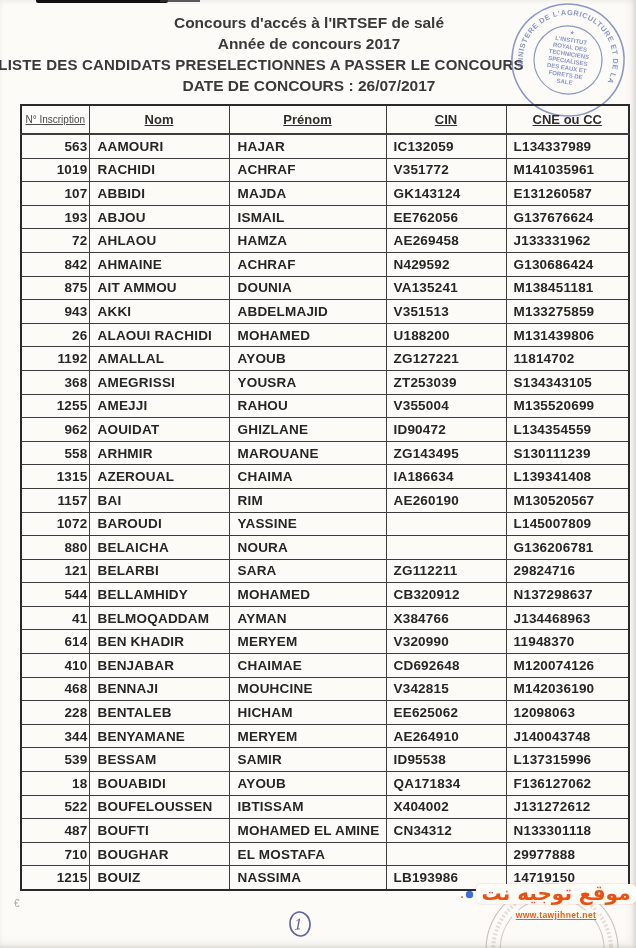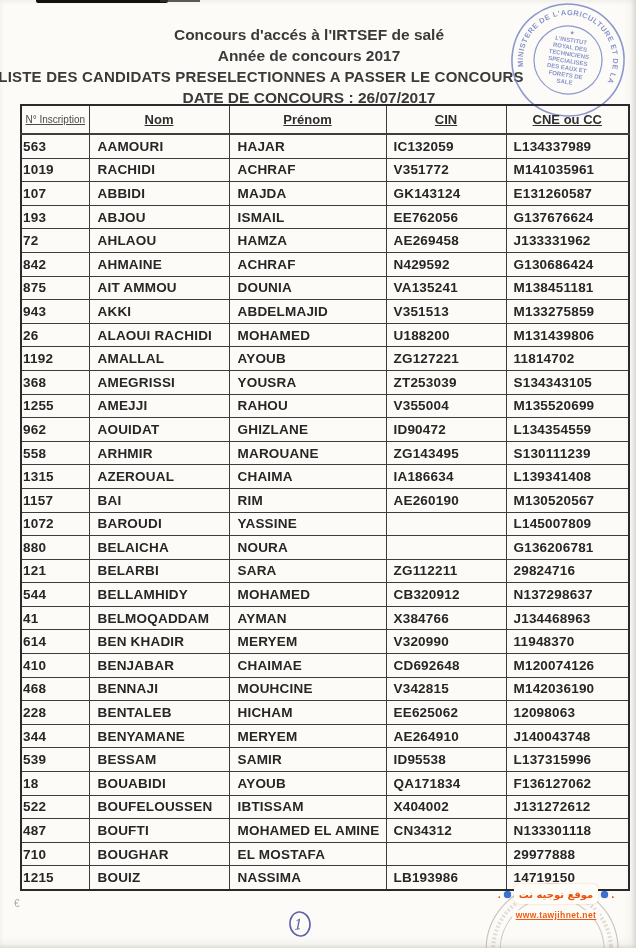--- a/index.html
+++ b/index.html
@@ -8,49 +8,49 @@
     background:#fcfbf8;overflow:hidden;
     font-family:"Liberation Sans",sans-serif;
     box-shadow:inset -4px -4px 10px rgba(60,55,45,.08), inset 0 2px 4px rgba(60,55,45,.05);
   }
   
   .streak1{position:absolute;left:36px;top:0;width:132px;height:3px;background:#111;border-radius:0 0 2px 2px;}
   .streak2{position:absolute;left:160px;top:0;width:40px;height:2px;background:#333;opacity:.8;}
   .edge-r{position:absolute;right:0;top:0;width:5px;height:100%;background:linear-gradient(to left,#cfccc6,rgba(207,204,198,0));opacity:.55;}
   .edge-b{position:absolute;left:0;bottom:0;width:100%;height:4px;background:linear-gradient(to top,#d6d3cd,rgba(214,211,205,0));opacity:.6;}
   
-  .titles{position:absolute;left:0;top:24px;width:636px;color:#3a3a3a;}
+  .titles{position:absolute;left:0;top:12px;width:636px;color:#3a3a3a;}
   .titles div{text-align:center;line-height:21px;font-weight:bold;white-space:nowrap;}
   .t1,.t2,.t4{font-size:15.5px;transform:translateX(-9px);}
   .t3{font-size:15px;transform:translateX(-57px);letter-spacing:.2px;}
   
   .stamp{position:absolute;left:472px;top:-2px;opacity:.82;}
   .stamp text,.stamp textPath{fill:#6f7fc2;font-family:"Liberation Sans",sans-serif;font-weight:bold;}
   .stamp circle{stroke:#7282c3;fill:none;}
   
   table.roster{position:absolute;left:20px;top:104px;width:608px;border-collapse:collapse;table-layout:fixed;background:transparent;}
   table.roster th,table.roster td{border:1.5px solid #3d3d3d;overflow:hidden;white-space:nowrap;}
   table.roster{border:2.2px solid #2a2a2a;}
   table.roster thead th{height:25px;font-size:13px;color:#2e2e2e;border-bottom-width:2px;text-decoration:underline;}
   table.roster thead th:first-child{font-size:10px;font-weight:normal;color:#4a4a4a;}
   table.roster tbody td{height:20.6px;font-size:13.5px;font-weight:600;color:#262626;letter-spacing:.2px;vertical-align:middle;}
-  table.roster tbody td:first-child{text-align:left;}
+  table.roster tbody td:first-child{text-align:right;}
   table.roster tbody td:nth-child(2),table.roster tbody td:nth-child(3){padding-left:8px;}
   table.roster tbody td:nth-child(4),table.roster tbody td:nth-child(5){padding-left:7px;}
   
   .stray-mark{position:absolute;left:14px;top:898px;font-size:10px;color:#8d8d88;opacity:.75;}
   .pagenum{position:absolute;left:286px;top:908px;}
   
   .wm-stamp{position:absolute;left:470px;top:874px;opacity:.9;}
   .wm-chip{position:absolute;left:484px;top:884px;width:144px;text-align:center;}
   .wm-row{display:flex;align-items:center;justify-content:center;gap:3px;}
   .wm-dot{width:7px;height:7px;border-radius:50%;background:#3b6fd4;flex:0 0 auto;box-shadow:0 0 1px #2a55b0;}
   .wm-period{color:#ee4f0e;font-weight:bold;font-size:11px;line-height:7px;}
   .wm-pill{background:#fffdf8;border-radius:5px;padding:0 5px;box-shadow:0 0 2px rgba(238,79,14,.35);}
-  .wm-arabic{direction:rtl;font-size:10px;font-weight:bold;color:#ee4f0e;line-height:19px;white-space:nowrap;font-family:"DejaVu Sans",sans-serif;}
+  .wm-arabic{direction:rtl;font-size:20px;font-weight:bold;color:#ee4f0e;line-height:19px;white-space:nowrap;font-family:"DejaVu Sans",sans-serif;}
   .wm-url{display:inline-block;margin-top:0;font-size:8.5px;font-weight:bold;color:#f05a12;text-decoration:underline;letter-spacing:.4px;background:rgba(255,253,248,.85);padding:0 4px;border-radius:3px;}
 </style>
 </head>
 <body>
 
 <div class="page">
 
   <div class="streak1"></div>
   <div class="streak2"></div>
   <div class="edge-r"></div>

